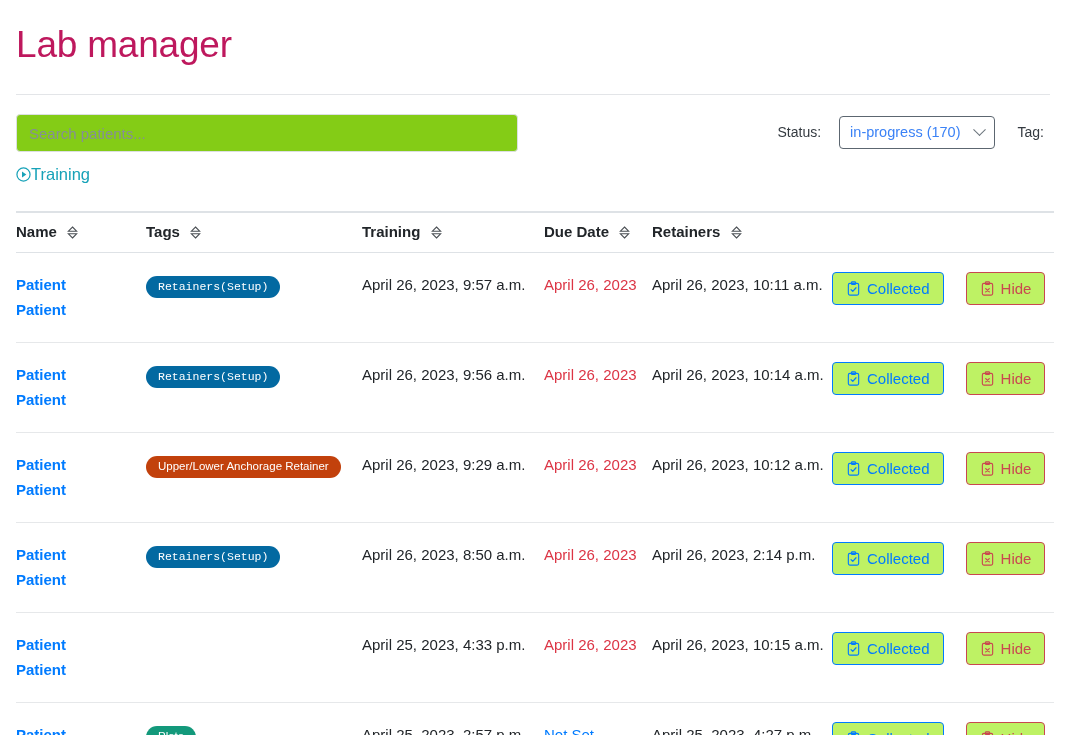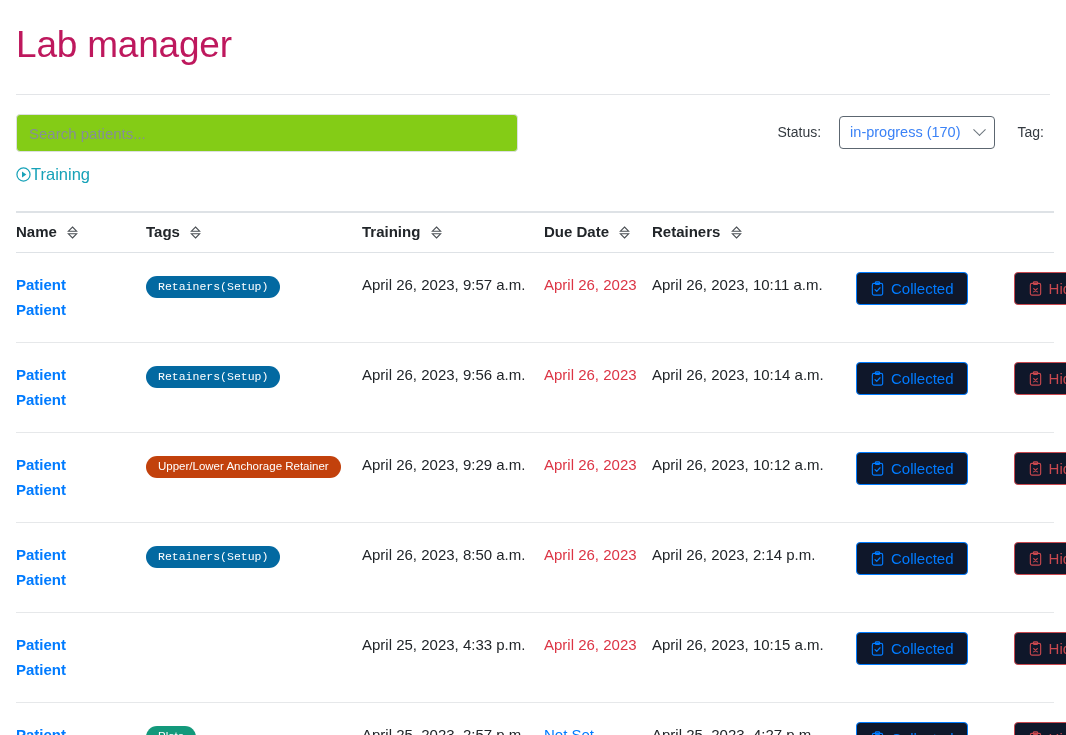--- a/index.html
+++ b/index.html
@@ -183,26 +183,25 @@
   .due-notset  { color: #007bff; cursor: pointer; text-decoration: none; }
 
   .actions { display: flex; align-items: flex-start; gap: 22px; }
   .btn {
     display: inline-flex;
     align-items: center;
     gap: 6px;
     height: 33px;
     padding: 0 13px;
     border-radius: 4px;
-    background: #0f172a;
+    background: #bef264;
     font-size: 15px;
     font-family: "Liberation Sans", sans-serif;
     cursor: pointer;
     white-space: nowrap;
-    margin-left: 24px;
   }
   .btn-collected { border: 1px solid #007bff; color: #007bff; }
   .btn-hide      { border: 1px solid #c9484f; color: #c9484f; }
 </style>
 </head>
 <body>
 
 <div class="page">
 
   <h1 class="page-title">Lab manager</h1>

